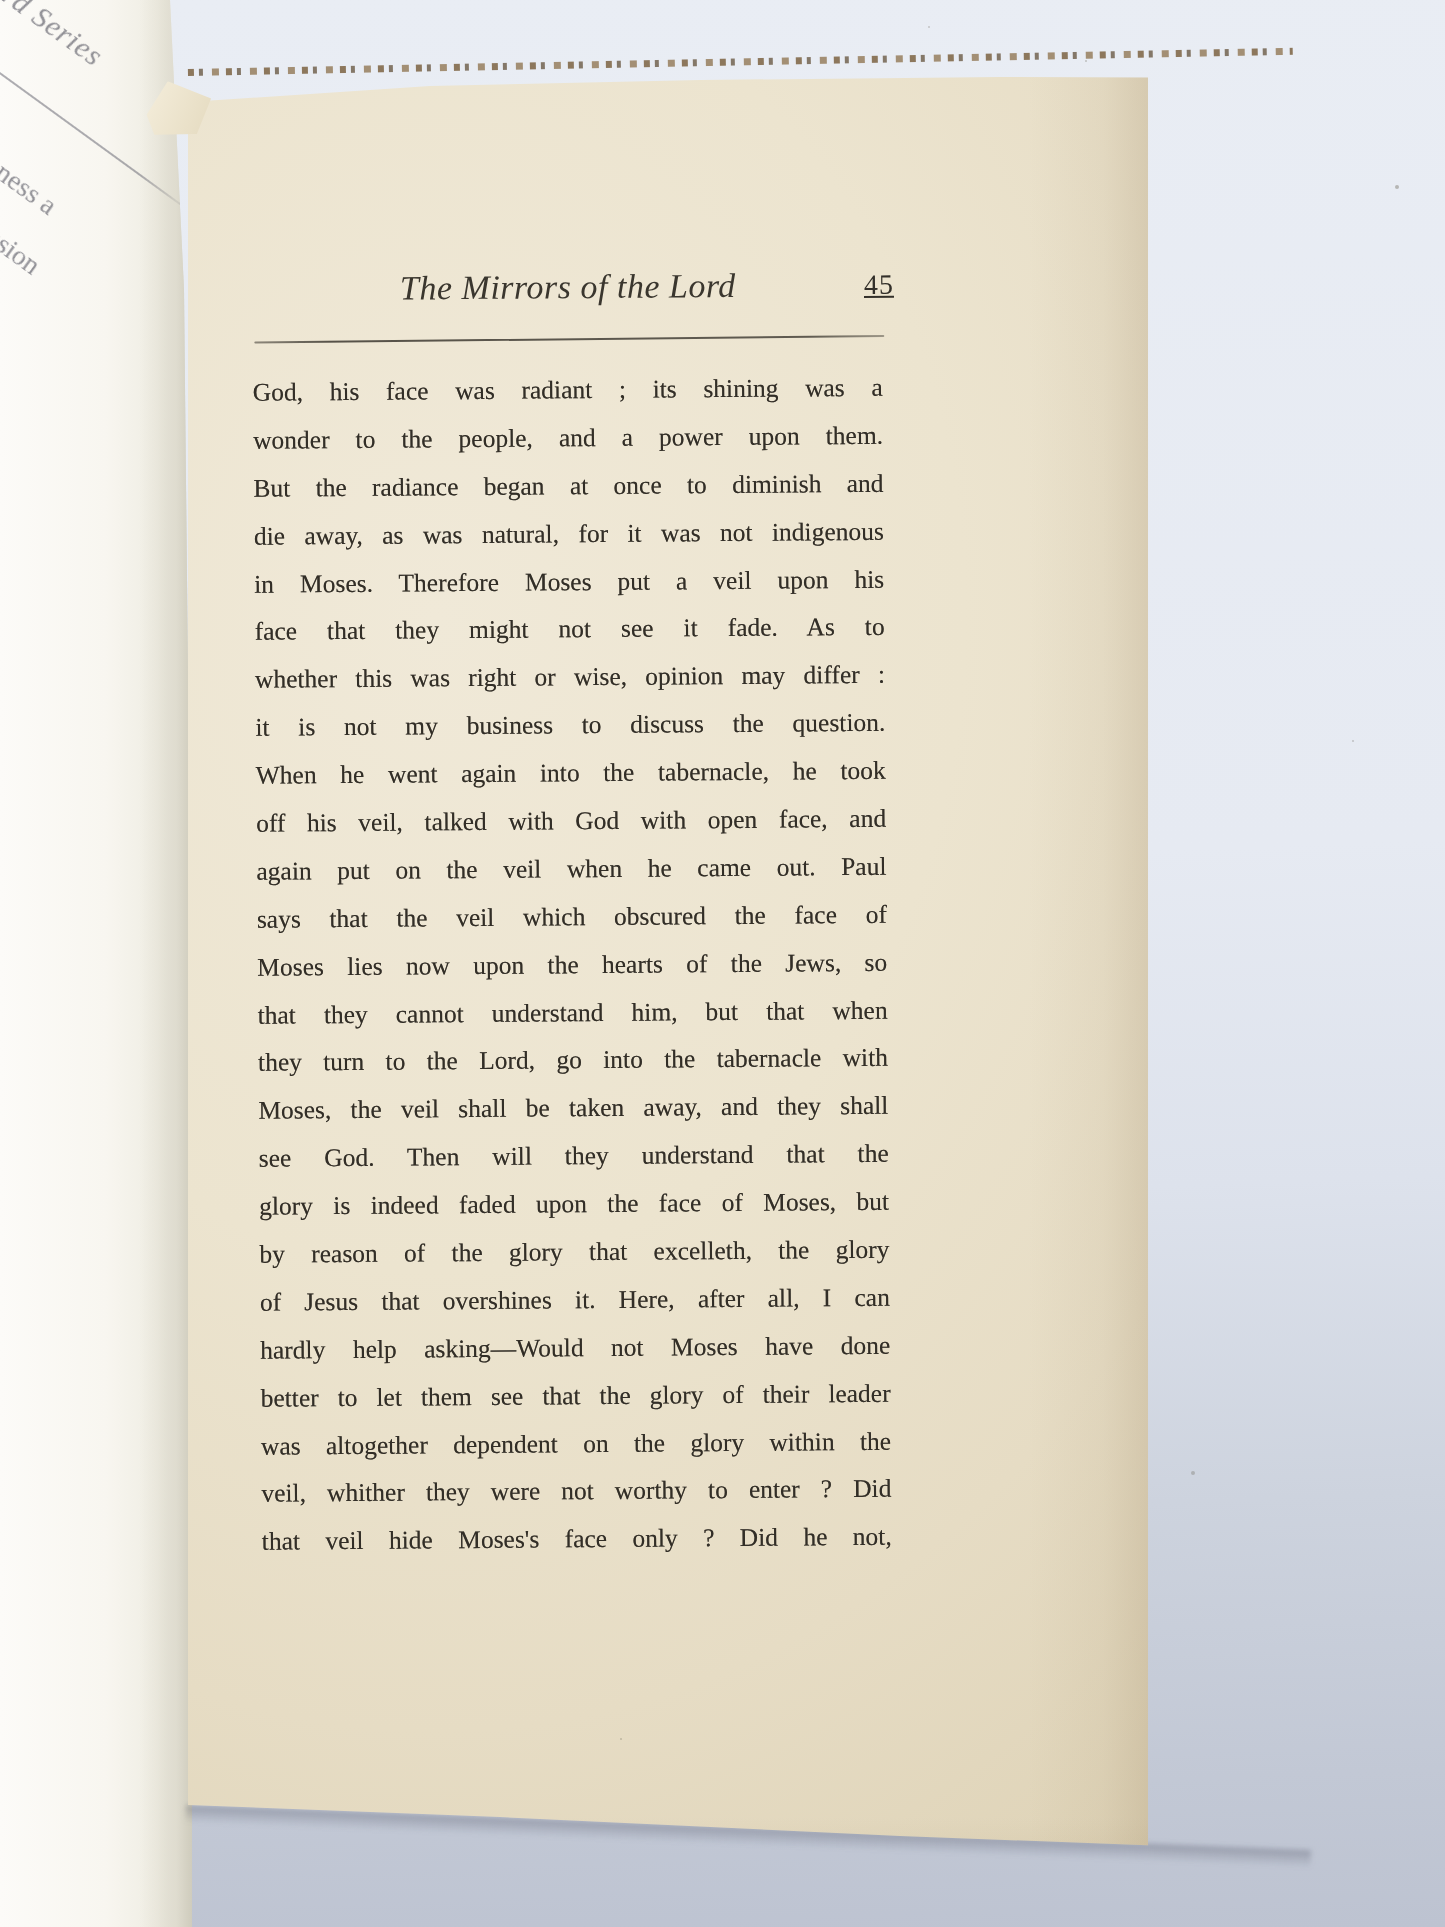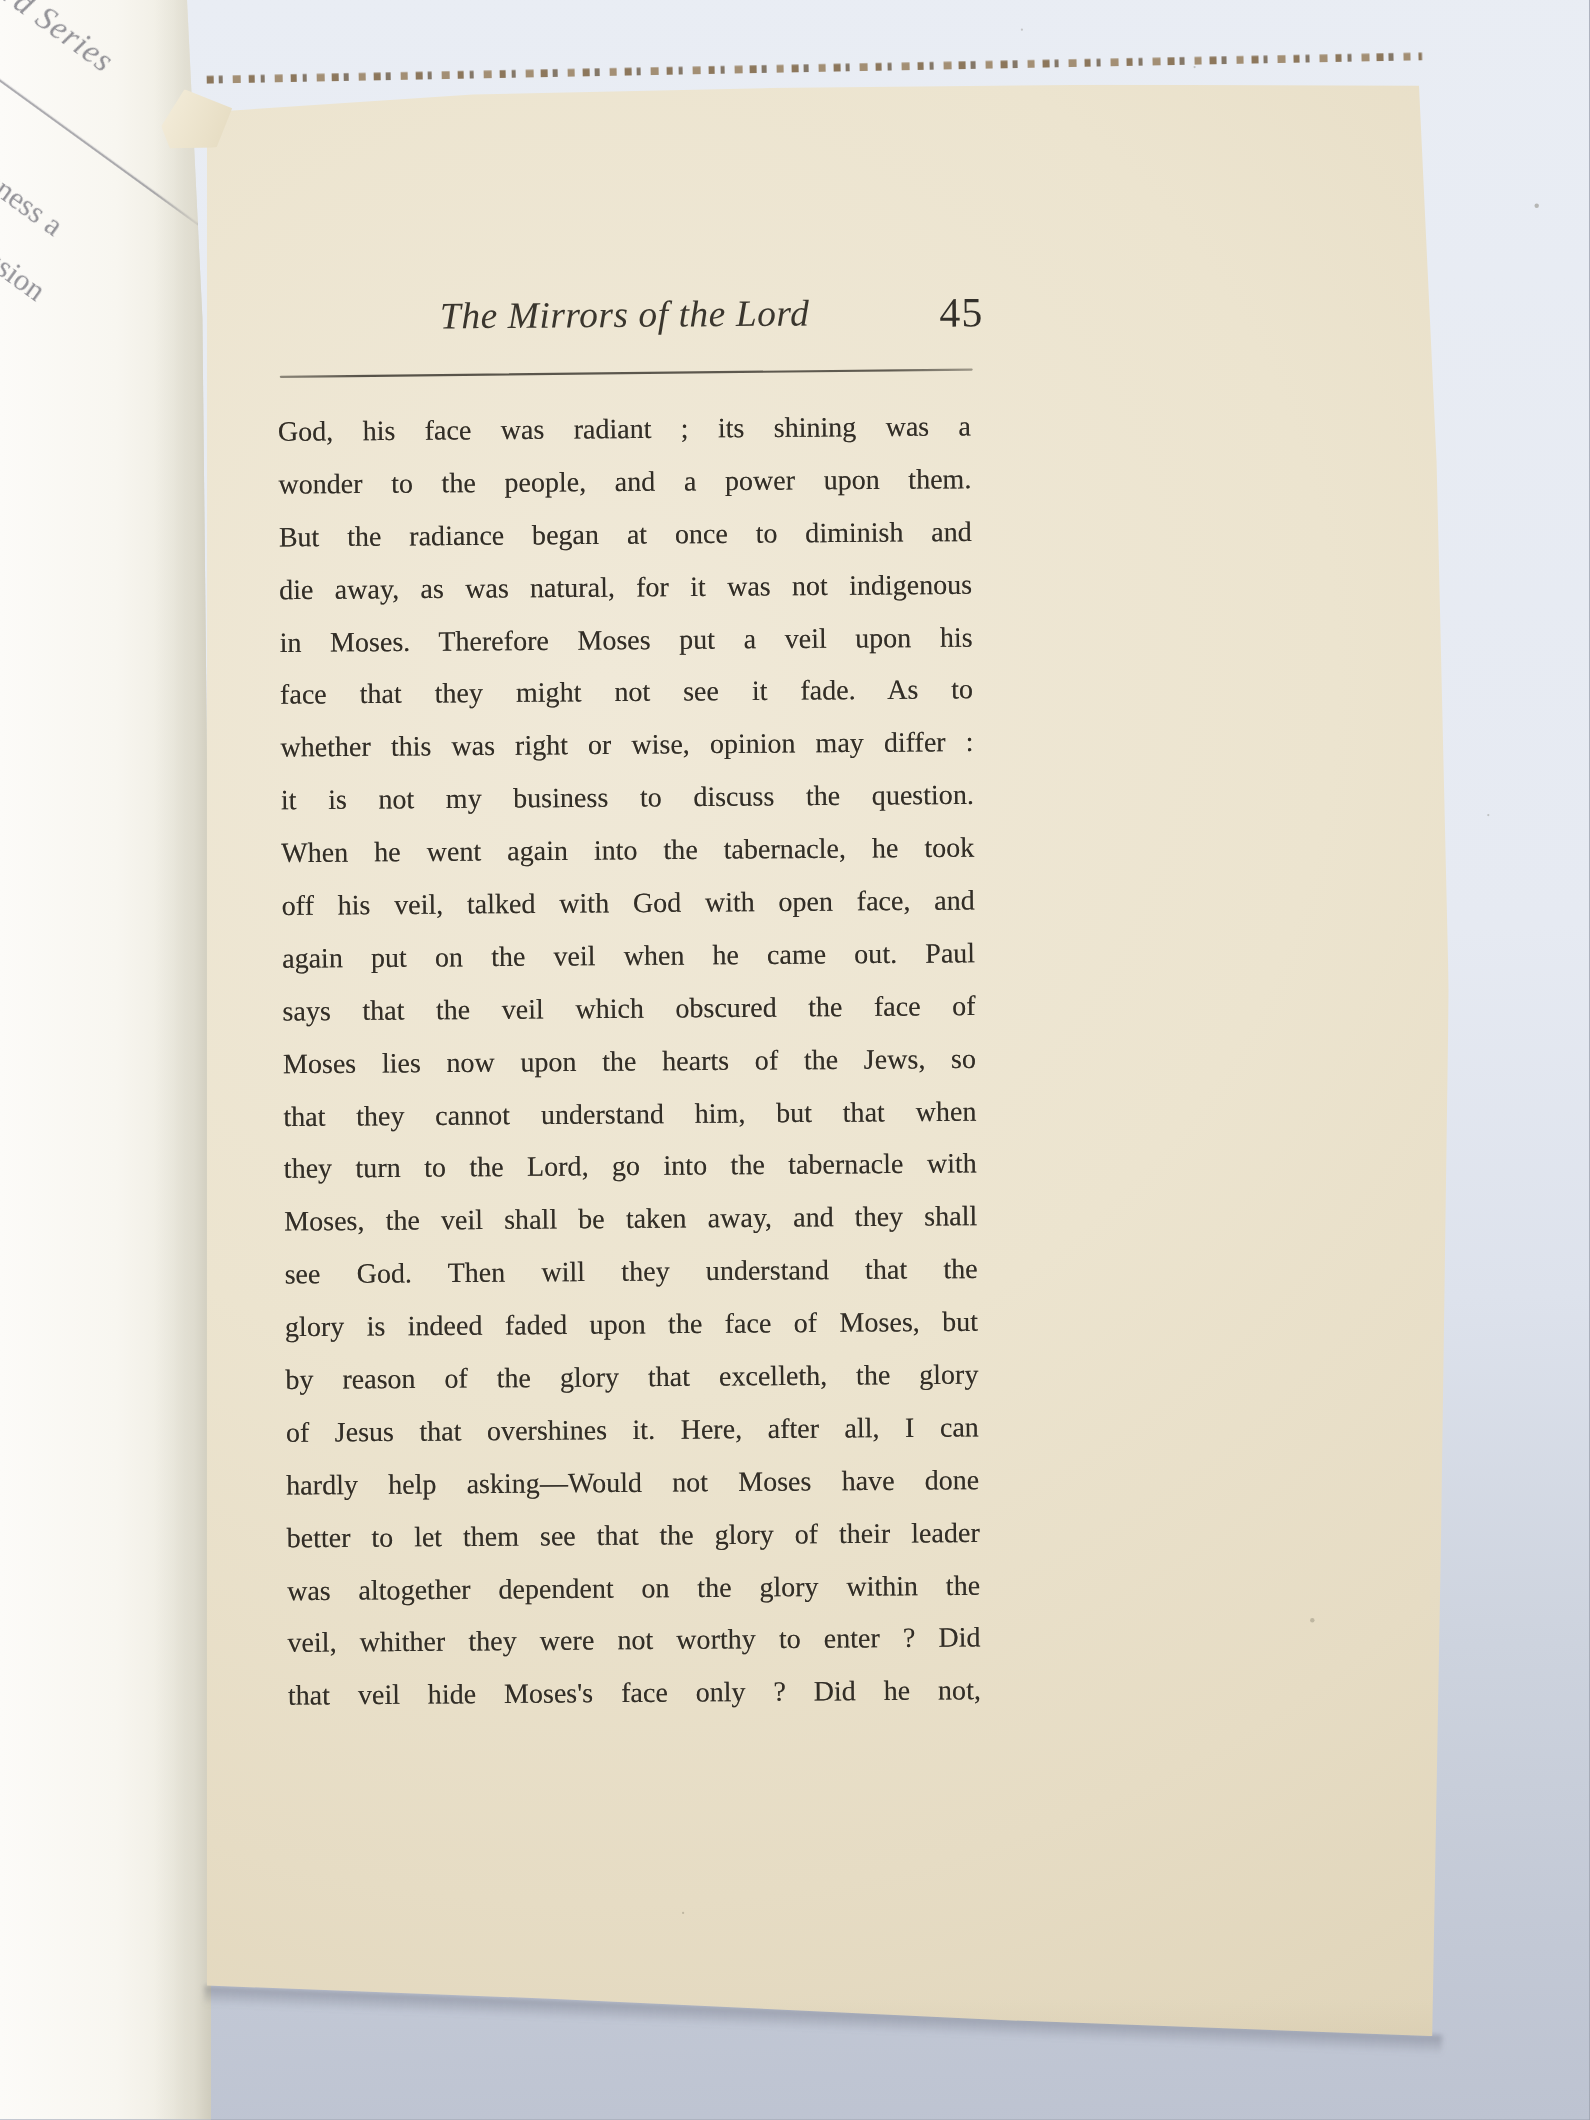--- a/index.html
+++ b/index.html
@@ -38,21 +38,21 @@
   
   .page-drop{
     position:absolute;left:186px;top:1805px;width:1126px;height:18px;
     transform:rotate(2.3deg);transform-origin:0 0;
     background:linear-gradient(180deg,rgba(70,74,92,.33),rgba(70,74,92,0));
     filter:blur(2.5px);
   }
 
   
   .main-page{
-    position:absolute;left:0;top:0;width:1445px;height:1927px;
+    position:absolute;left:0;top:0;width:1148px;height:1927px;
     clip-path:polygon(
       188px 102px, 430px 86px, 700px 80px, 1000px 77px, 1290px 78px,
       1306px 420px, 1317px 900px, 1310px 1400px, 1302px 1851px,
       900px 1836px, 500px 1817px, 188px 1805px);
     background:
       linear-gradient(180deg, rgba(148,126,90,.26) 0px, rgba(148,126,90,.10) 30px, rgba(148,126,90,0) 70px),
       linear-gradient(270deg, rgba(146,124,88,.20) 0px, rgba(146,124,88,.07) 45px, rgba(146,124,88,0) 120px),
       linear-gradient(0deg,   rgba(140,118,84,.18) 0px, rgba(140,118,84,0) 110px),
       linear-gradient(90deg,  rgba(250,243,226,.8) 0px, rgba(250,243,226,0) 95px),
       radial-gradient(115% 85% at 38% 32%, #f0e9d8 0%, #ece4cf 40%, #e6dcc4 68%, #dcd0b3 100%);
@@ -80,21 +80,21 @@
     color:#322e27;
   }
   .running-head{position:absolute;left:252px;top:264px;width:632px;height:46px;}
   .rh-title{
     display:block;text-align:center;
     font-style:italic;font-size:34px;line-height:46px;letter-spacing:.5px;
     color:#3a362e;
   }
   .rh-number{
     position:absolute;right:-10px;top:0;
-    font-size:38px;line-height:46px;color:#33302a;letter-spacing:1px;
+    font-size:28px;line-height:46px;color:#33302a;letter-spacing:1px;text-decoration:underline;
   }
   .head-rule{
     position:absolute;left:254px;top:338px;width:630px;height:2px;
     background:linear-gradient(90deg,rgba(60,56,48,.55),rgba(60,56,48,.85) 12%,rgba(60,56,48,.8) 88%,rgba(60,56,48,.45));
     border-radius:2px;transform:rotate(-0.15deg);
   }
   .body-text{position:absolute;left:252px;top:366px;width:630px;}
   .bline{
     font-size:25.5px;line-height:47.9px;height:47.9px;
     text-align:justify;text-align-last:justify;

